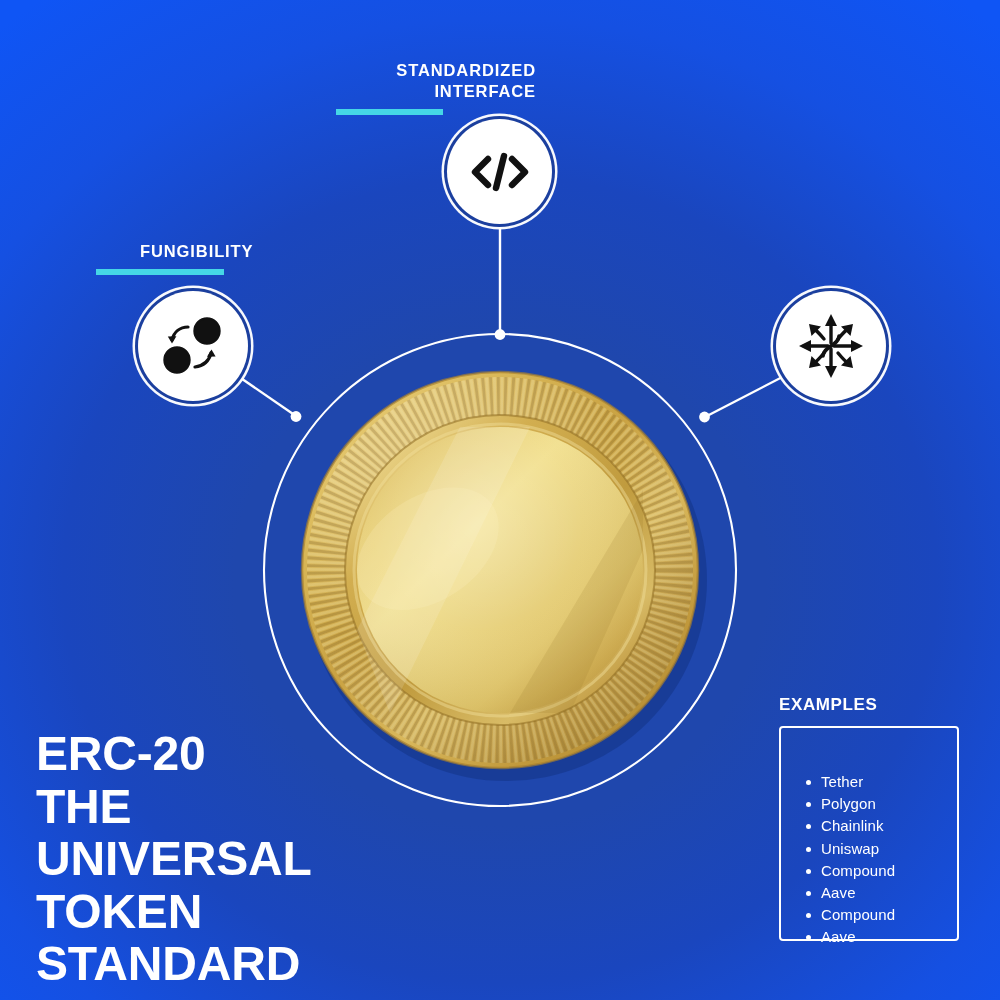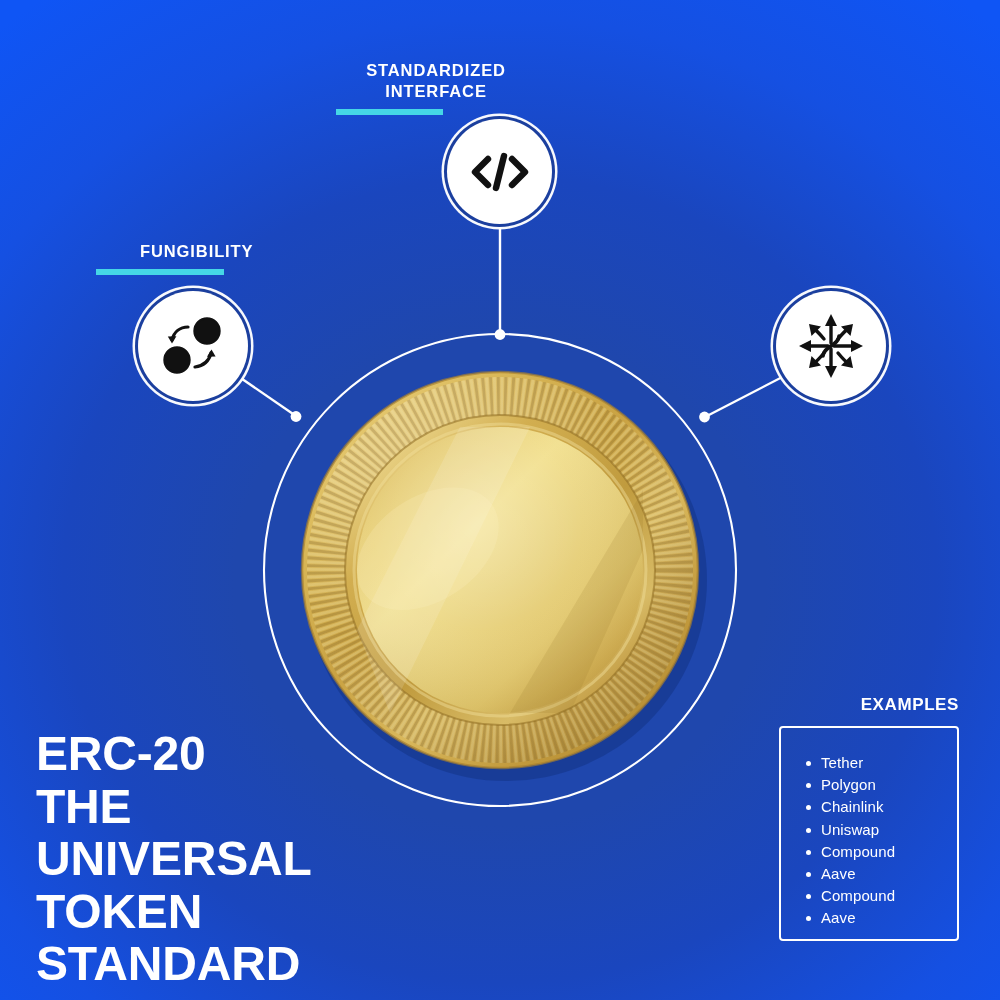--- a/index.html
+++ b/index.html
@@ -48,21 +48,21 @@
     display: block;
     height: 6px;
     background: #45d7e6;
     margin-top: 7px;
   }
 
   #label-standardized {
     left: 336px;
     top: 60px;
     width: 200px;
-    text-align: center;
+    text-align: right;
   }
   #label-standardized .rule { width: 107px; }
 
   #label-fungibility {
     left: 96px;
     top: 241px;
     width: 190px;
   }
   #label-fungibility .rule { width: 128px; }
 
@@ -108,33 +108,34 @@
     position: absolute;
     left: 779px;
     top: 695px;
     width: 180px;
   }
   #examples-title {
     color: #ffffff;
     font-weight: bold;
     font-size: 17px;
     letter-spacing: 0.6px;
-    text-align: right;
+    text-align: left;
     text-transform: uppercase;
     margin-bottom: 11px;
   }
   #examples-box {
     border: 2px solid #ffffff;
     border-radius: 4px;
     height: 215px;
     padding: 24px 0 0 0;
   }
   #examples-list {
     list-style: none;
     padding-left: 40px;
+    margin-top: 19px;
   }
   #examples-list li {
     position: relative;
     color: #ffffff;
     font-size: 15px;
     line-height: 1.48;
     letter-spacing: 0.1px;
   }
   #examples-list li::before {
     content: "";

